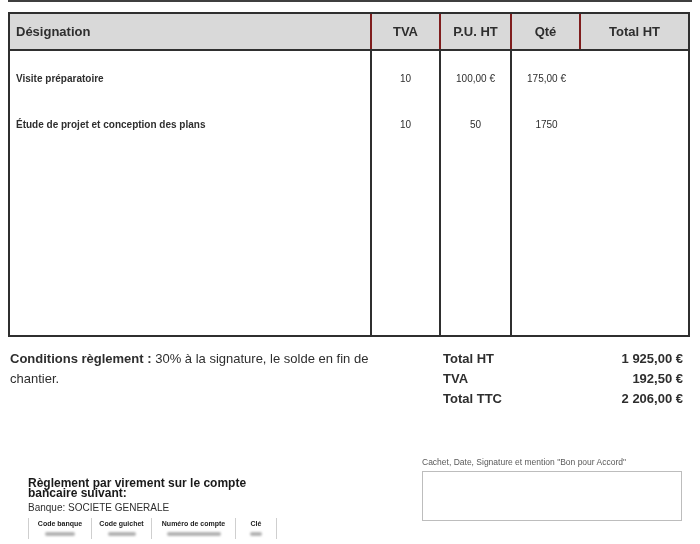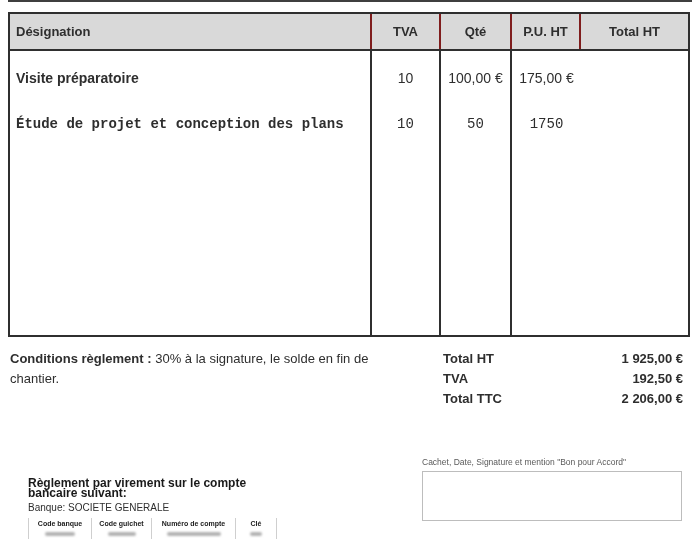--- a/index.html
+++ b/index.html
@@ -17,24 +17,24 @@
   }
   .thead{display:grid;grid-template-columns:362px 69px 71px 69px auto;height:37px;
     background:#d9d9d9;border-bottom:2px solid #2f2f2f;box-sizing:border-box;}
   .thead .hcell{display:flex;align-items:center;justify-content:center;
     font-weight:bold;font-size:13px;border-right:2px solid #7f1d1d;box-sizing:border-box;}
   .thead .hcell:last-child{border-right:none;}
   .thead .hcell.left{justify-content:flex-start;padding-left:6px;}
   .tbody{display:grid;grid-template-columns:362px 69px 71px 69px auto;height:284px;}
   .tbody .col{border-right:2px solid #2f2f2f;box-sizing:border-box;display:flex;flex-direction:column;}
   .tbody .col:last-child{border-right:none;}
-  .cell{display:flex;align-items:center;justify-content:center;font-size:14px;}
+  .cell{display:flex;align-items:center;justify-content:center;font-size:10px;}
   .cell.left{justify-content:flex-start;padding-left:6px;font-weight:bold;}
   .r1{height:54px;}
-  .r2{height:38px;font-family:Liberation Mono, monospace;}
+  .r2{height:38px;}
 
   
   .conditions{position:absolute;left:10px;top:349px;width:386px;font-size:13px;line-height:20px;}
   .conditions b{font-weight:bold;}
   .totals{position:absolute;left:443px;top:349px;width:240px;font-size:13px;font-weight:bold;}
   .totals .trow{display:flex;justify-content:space-between;line-height:20px;}
 
   
   .bank{position:absolute;left:28px;top:478px;width:270px;}
   .bank-title{font-size:12px;font-weight:bold;color:#1a1a1a;line-height:10px;}
@@ -55,22 +55,22 @@
 <body>
 
 <div class="page">
 
   <div class="top-strip"></div>
 
   <div class="invoice-table">
     <div class="thead">
       <div class="hcell left">Désignation</div>
       <div class="hcell">TVA</div>
+      <div class="hcell">P.U. HT</div>
       <div class="hcell">Qté</div>
-      <div class="hcell">P.U. HT</div>
       <div class="hcell">Total HT</div>
     </div>
     <div class="tbody">
       <div class="col">
         <div class="cell left r1">Visite préparatoire</div>
         <div class="cell left r2">Étude de projet et conception des plans</div>
       </div>
       <div class="col">
         <div class="cell r1">10</div>
         <div class="cell r2">10</div>

